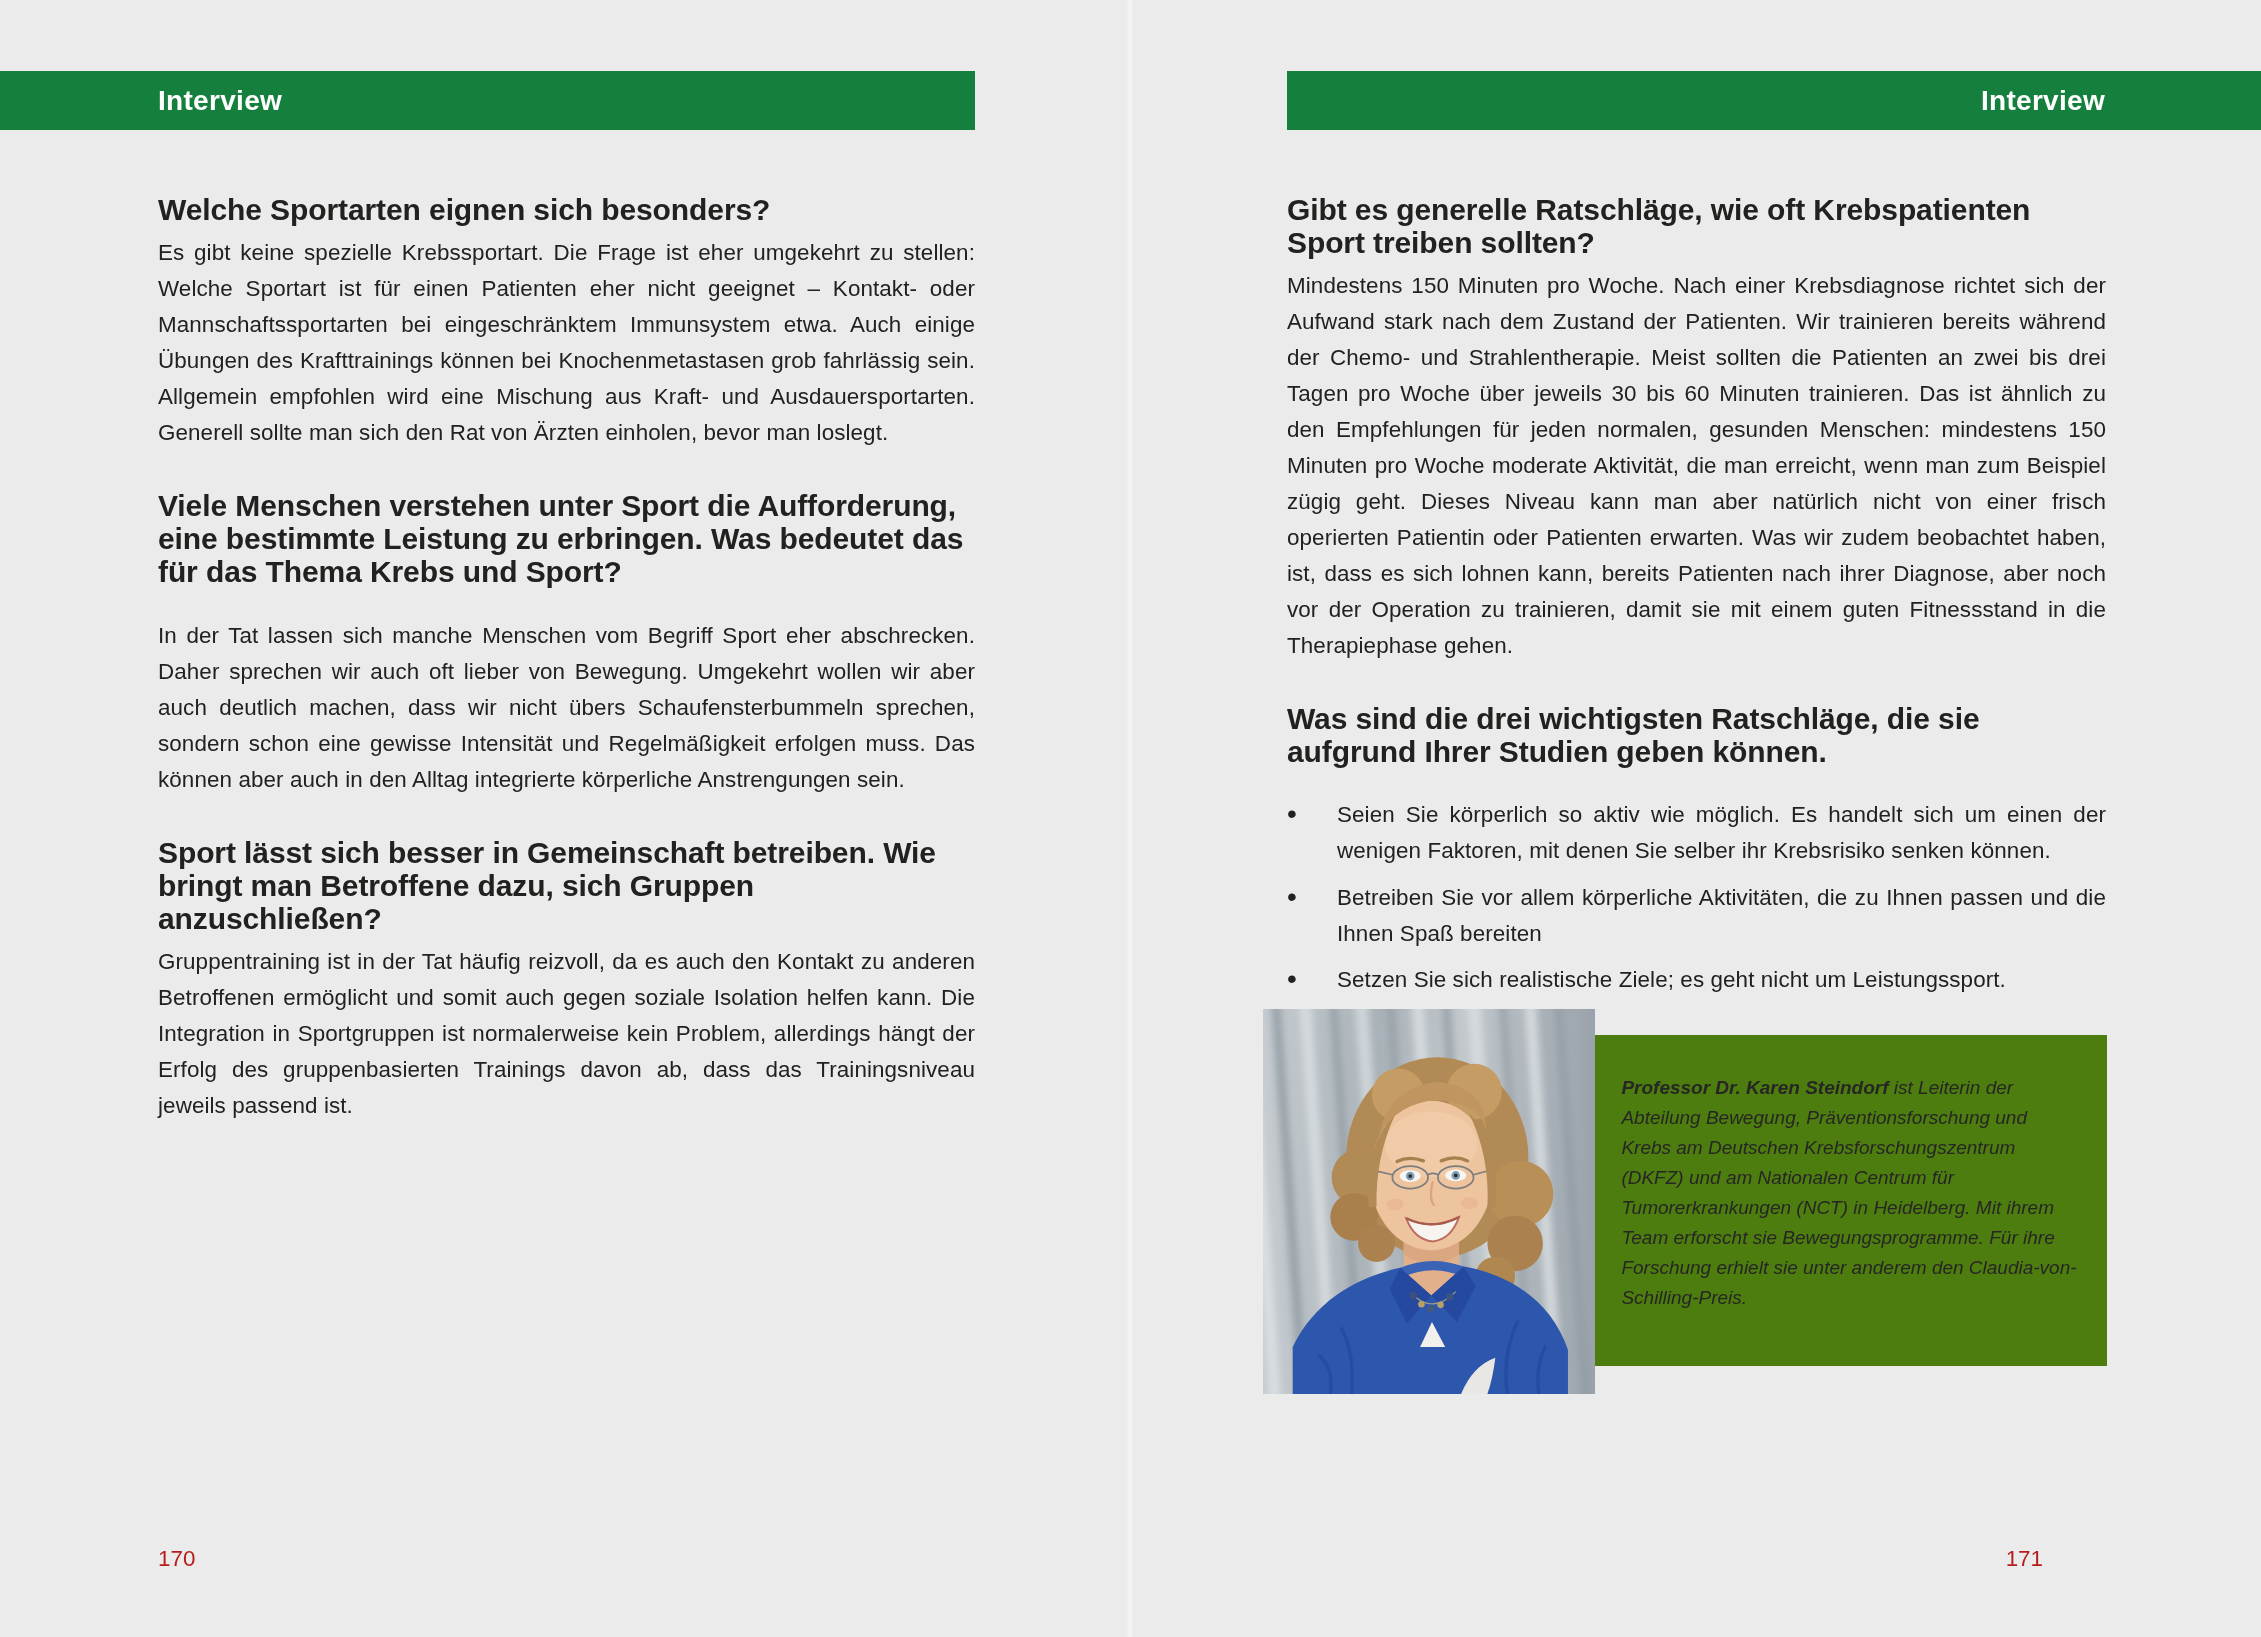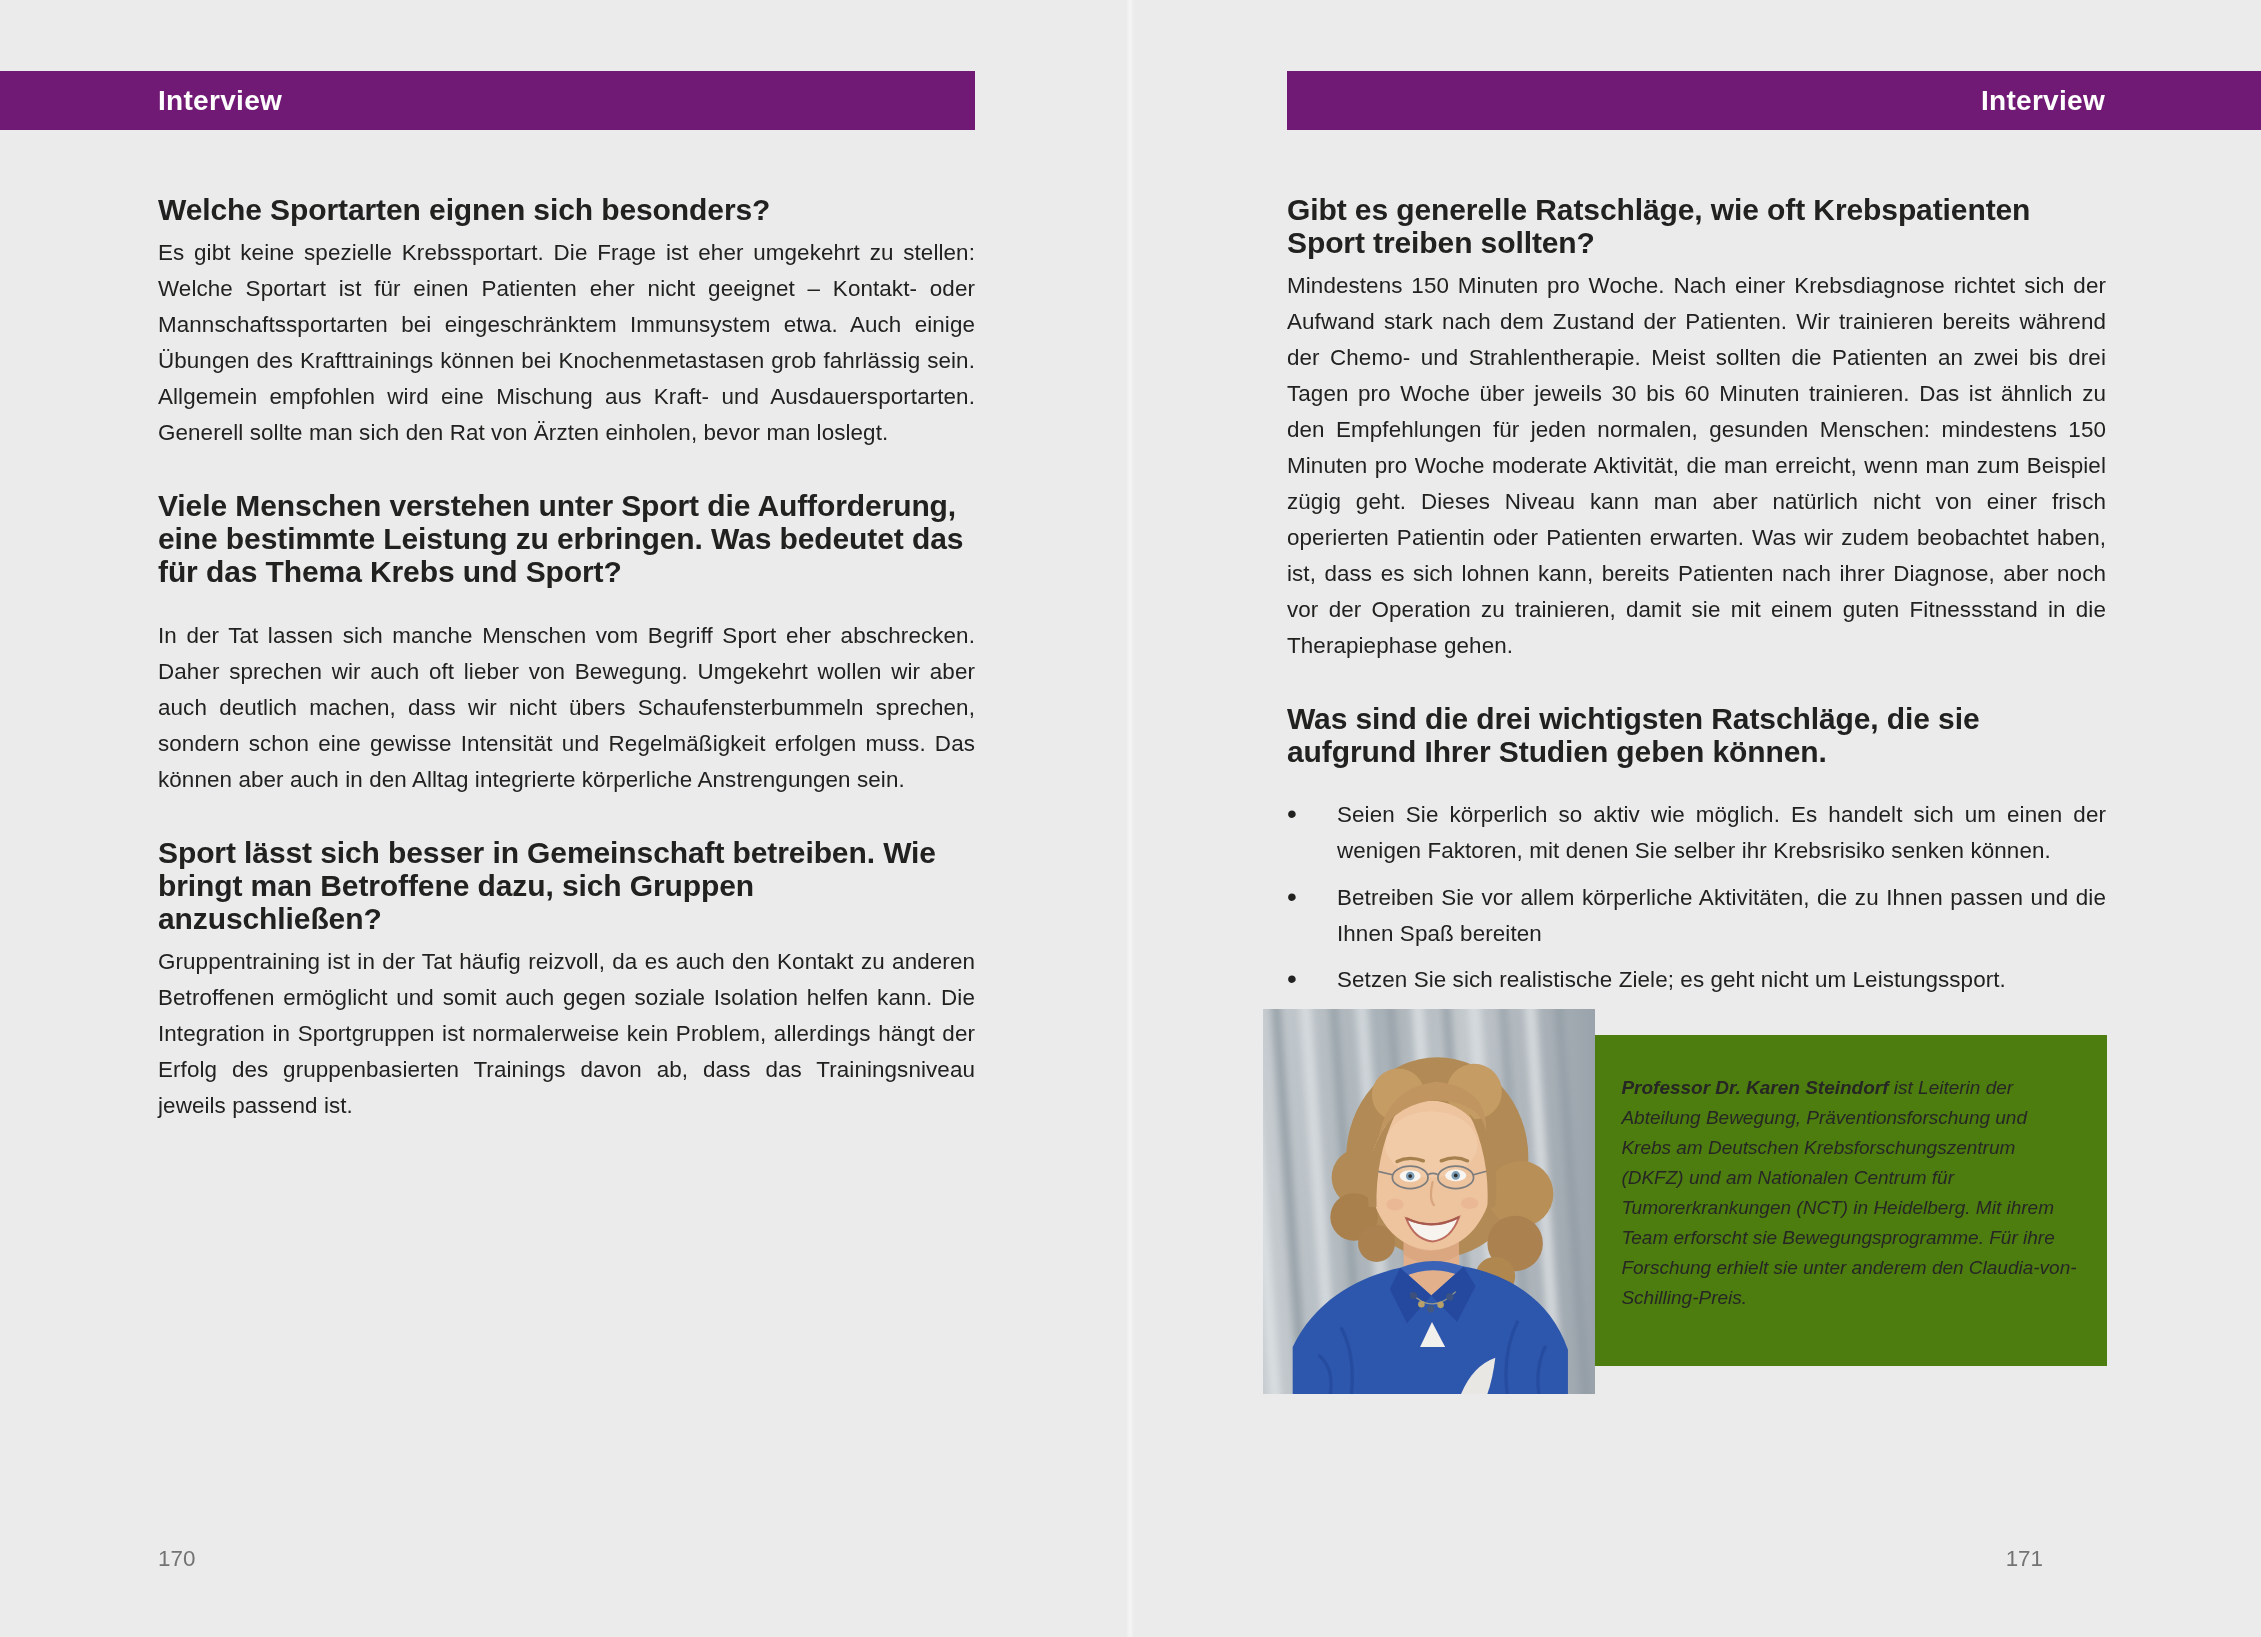--- a/index.html
+++ b/index.html
@@ -12,21 +12,21 @@
     color:#21211f;
     overflow:hidden;
   }
   .seam{
     position:absolute;left:1126px;top:0;width:8px;height:1637px;
     background:linear-gradient(90deg, rgba(246,246,246,0) 0%, #f5f5f5 50%, rgba(246,246,246,0) 100%);
   }
   
   .band{
     position:absolute;top:71px;height:59px;
-    background:#701a75;
+    background:#15803d;
     color:#ffffff;
     font-size:28px;font-weight:bold;
     line-height:59px;
     letter-spacing:0.3px;
   }
   .band-left{left:0;width:975px;padding-left:158px;box-sizing:border-box;}
   .band-right{left:1287px;width:974px;text-align:right;padding-right:156px;box-sizing:border-box;}
   
   .col{position:absolute;top:193px;font-size:22.4px;line-height:36px;}
   .col-left{left:158px;width:817px;}
@@ -62,21 +62,21 @@
     box-sizing:border-box;
     padding:38px 28px 0 26.4px;
     font-style:italic;
     font-size:19px;line-height:30px;
     color:#262624;
   }
   .bio-name{font-weight:bold;font-style:italic;}
   
   .pagenum{
     position:absolute;top:1546px;
-    font-size:22.4px;line-height:26.4px;color:#737373;
+    font-size:22.4px;line-height:26.4px;color:#b91c1c;
   }
   .pagenum-left{left:158px;}
   .pagenum-right{left:1223px;width:820px;text-align:right;}
 </style>
 </head>
 <body>
 
 <div class="spread">
 
   <div class="seam"></div>

